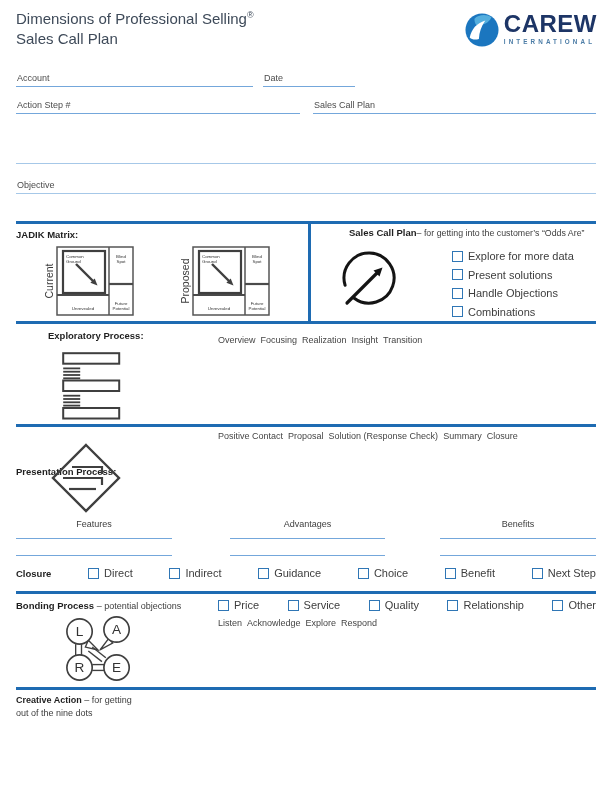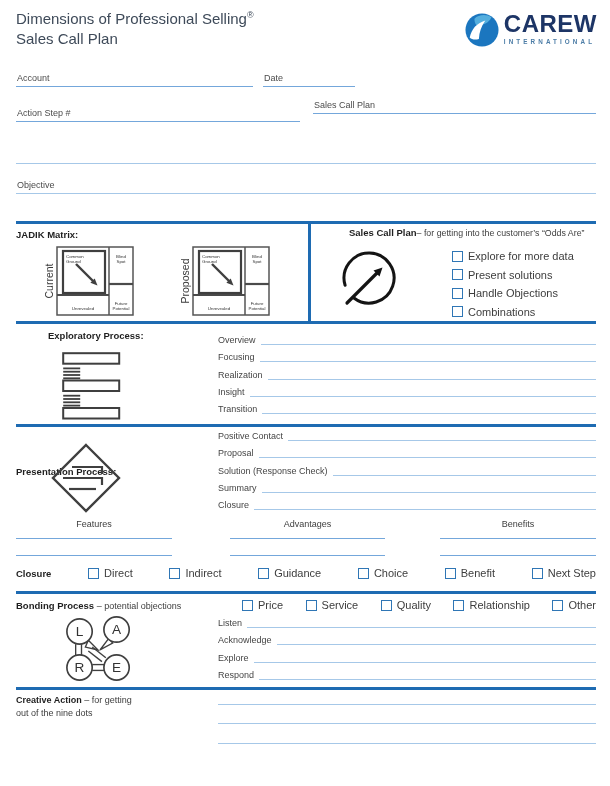--- a/index.html
+++ b/index.html
@@ -22,21 +22,21 @@
   .xline{position:absolute;left:16px;width:580px;height:0;border-bottom:1.4px solid #a6c8e8;}
 
   
   .hdiv{position:absolute;left:16px;width:580px;height:2.6px;background:#1e6bb2;}
   .vdiv{position:absolute;left:308px;top:221px;width:2.6px;height:102px;background:#1e6bb2;}
 
   
   .sh{position:absolute;font-size:9.5px;font-weight:bold;color:#1f1f1f;white-space:nowrap;}
 
   
-  .rows{position:absolute;left:218px;width:378px;display:flex;flex-direction:column;}
+  .rows{position:absolute;left:218px;width:378px;display:flex;flex-direction:row;}
   .frow{display:flex;align-items:flex-end;height:17.2px;}
   .crow{display:flex;align-items:flex-end;height:19.2px;}
   .flbl{font-size:9px;color:#454545;white-space:nowrap;padding-right:5px;line-height:1;}
   .fline{flex:1;height:1px;border-bottom:1.3px solid #a6c8e8;}
 
   
   .cb{display:inline-block;width:9px;height:9px;border:1.6px solid #2f76b5;background:#fff;
       flex:0 0 auto;}
   .cb-item{display:flex;align-items:center;gap:5px;font-size:11px;color:#3d3d3d;white-space:nowrap;text-align:center;}
   .cb-list{position:absolute;left:452px;top:247px;}
@@ -92,21 +92,21 @@
     </div>
   </div>
 
   <div class="hf" style="left:16px;top:69px;width:237px;">
     <span>Account</span>
     </div>
   <div class="hf" style="left:263px;top:69px;width:92px;">
     <span>Date</span>
     </div>
 
-  <div class="hf" style="left:16px;top:96px;width:284px;margin-top:8px;">
+  <div class="hf" style="left:16px;top:96px;width:284px;">
     <span>Action Step #</span>
     </div>
   <div class="hf" style="left:313px;top:96px;width:283px;">
     <span>Sales Call Plan</span>
     </div>
 
   <div class="xline" style="top:163px;"></div>
 
   <div class="hf light" style="left:16px;top:176px;width:580px;">
     <span>Objective</span>
@@ -299,21 +299,21 @@
           <span class="cb"></span>
           <span>Benefit</span>
         </span>
       <span class="cb-item">
           <span class="cb"></span>
           <span>Next Step</span>
         </span>
     </div>
   </div>
 
-  <div class="opt-row" style="top:597px;height:16px;gap:24px;">
+  <div class="opt-row" style="top:597px;height:16px;">
     <span class="row-lbl" style="width:202px;">
       <span>Bonding Process</span>
       <span class="reg">– potential objections</span>
     </span>
     <div class="spread">
       <span class="cb-item">
           <span class="cb"></span>
           <span>Price</span>
         </span>
       <span class="cb-item">

